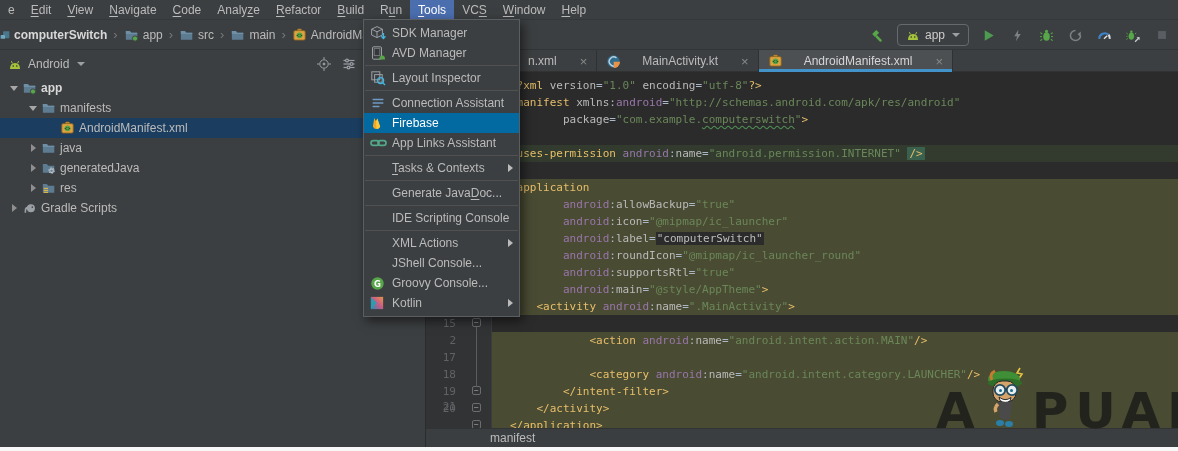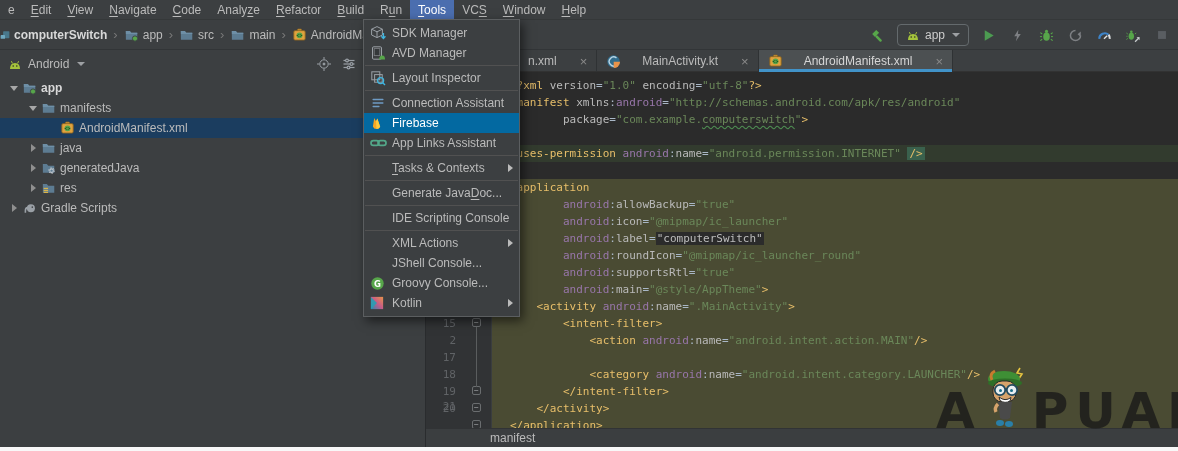--- a/index.html
+++ b/index.html
@@ -490,21 +490,20 @@
         <div class="code-line added" style="top: 73px;"><span class="tag">&lt;uses-permission </span><span class="ns">android</span><span class="eq">:</span><span class="attr">name</span><span class="eq">=</span><span class="str">"android.permission.INTERNET"</span><span class="pl"> </span><span class="closehl">/&gt;</span></div>
         <div class="code-line" style="top: 90px;"></div>
         <div class="code-line block" style="top: 107px;"><span class="tag">&lt;application</span></div>
         <div class="code-line block" style="top: 124px;"><span class="pl">        </span><span class="ns">android</span><span class="eq">:</span><span class="attr">allowBackup</span><span class="eq">=</span><span class="str">"true"</span></div>
         <div class="code-line block" style="top: 141px;"><span class="pl">        </span><span class="ns">android</span><span class="eq">:</span><span class="attr">icon</span><span class="eq">=</span><span class="str">"@mipmap/ic_launcher"</span></div>
         <div class="code-line block" style="top: 158px;"><span class="pl">        </span><span class="ns">android</span><span class="eq">:</span><span class="attr">label</span><span class="eq">=</span><span class="strbox">"computerSwitch"</span></div>
         <div class="code-line block" style="top: 175px;"><span class="pl">        </span><span class="ns">android</span><span class="eq">:</span><span class="attr">roundIcon</span><span class="eq">=</span><span class="str">"@mipmap/ic_launcher_round"</span></div>
         <div class="code-line block" style="top: 192px;"><span class="pl">        </span><span class="ns">android</span><span class="eq">:</span><span class="attr">supportsRtl</span><span class="eq">=</span><span class="str">"true"</span></div>
         <div class="code-line block" style="top: 209px;"><span class="pl">        </span><span class="ns">android</span><span class="eq">:</span><span class="attr">main</span><span class="eq">=</span><span class="str">"@style/AppTheme"</span><span class="tag">&gt;</span></div>
         <div class="code-line block" style="top: 226px;"><span class="pl">    </span><span class="tag">&lt;activity </span><span class="ns">android</span><span class="eq">:</span><span class="attr">name</span><span class="eq">=</span><span class="str">".MainActivity"</span><span class="tag">&gt;</span></div>
-        <div class="code-line block" style="top: 243px;"><span class="pl">        </span><span class="tag">&lt;intent-filter&gt;</span></div>
         <div class="code-line block" style="top: 260px;"><span class="pl">            </span><span class="tag">&lt;action </span><span class="ns">android</span><span class="eq">:</span><span class="attr">name</span><span class="eq">=</span><span class="str">"android.intent.action.MAIN"</span><span class="tag">/&gt;</span></div>
         <div class="code-line block" style="top: 277px;"></div>
         <div class="code-line block" style="top: 294px;"><span class="pl">            </span><span class="tag">&lt;category </span><span class="ns">android</span><span class="eq">:</span><span class="attr">name</span><span class="eq">=</span><span class="str">"android.intent.category.LAUNCHER"</span><span class="tag">/&gt;</span></div>
         <div class="code-line block" style="top: 311px;"><span class="pl">        </span><span class="tag">&lt;/intent-filter&gt;</span></div>
         <div class="code-line block" style="top: 328px;"><span class="pl">    </span><span class="tag">&lt;/activity&gt;</span></div>
         <div class="code-line block" style="top: 345px;"><span class="tag">&lt;/application&gt;</span></div>
       </div>
     <div id="ed-bottombar">
       <span>manifest</span>
     </div>

